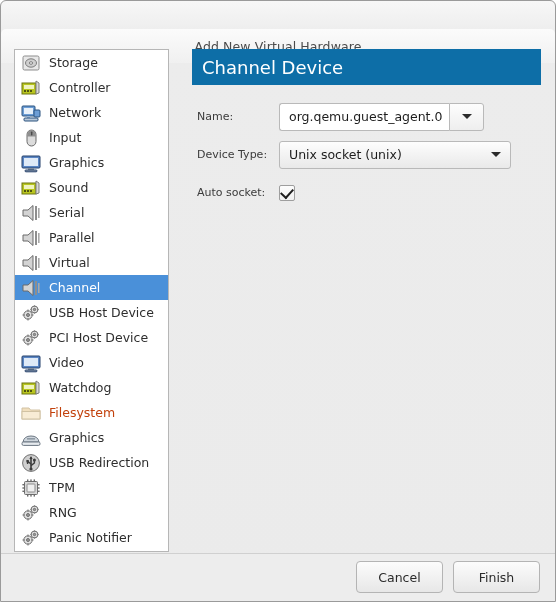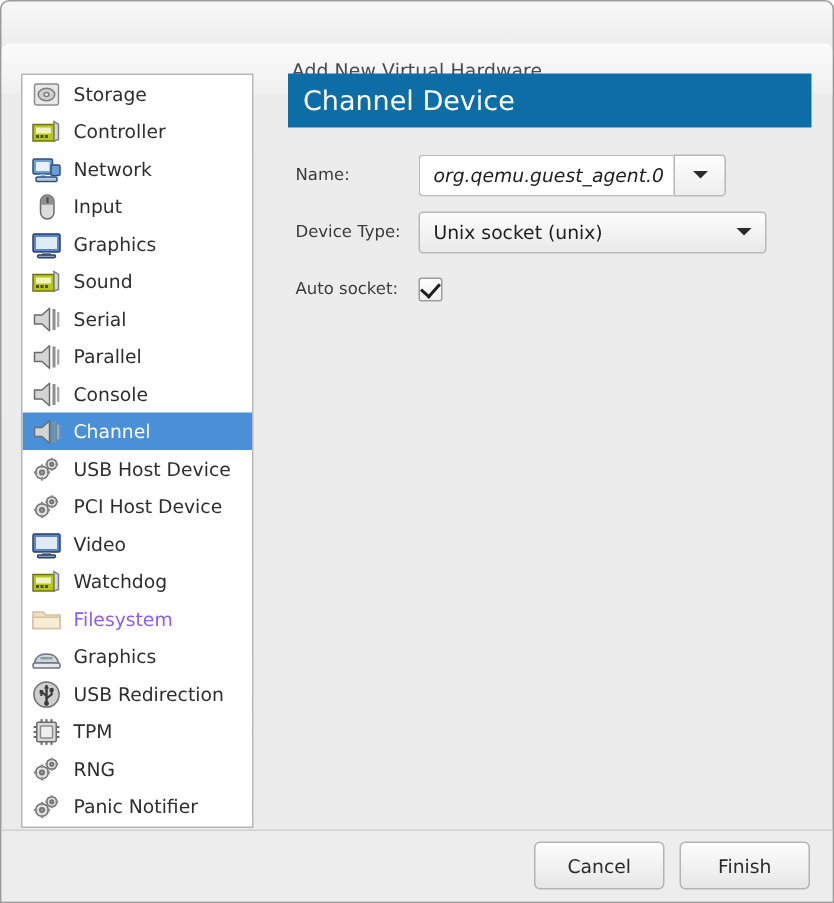--- a/index.html
+++ b/index.html
@@ -63,21 +63,21 @@
     align-items: center;
     height: 25px;
     padding-left: 5px;
     box-sizing: border-box;
     cursor: default;
   }
   .hw-item.selected {
     background: #4a90d9;
   }
   .hw-item.selected .hw-label { color: #ffffff; }
-  .hw-item.disabled .hw-label { color: #8b5cf6; }
+  .hw-item.disabled .hw-label { color: #c2410c; }
   .hw-icon {
     width: 22px;
     height: 22px;
     flex: 0 0 22px;
     margin-right: 7px;
     display: flex;
     align-items: center;
     justify-content: center;
   }
   .hw-label {
@@ -139,21 +139,20 @@
     border: 1px solid #b9b9b9;
     border-right: none;
     border-radius: 3px 0 0 3px;
     display: flex;
     align-items: center;
     padding-left: 9px;
     font-size: 12.5px;
     color: #1d1d1d;
     white-space: nowrap;
     overflow: hidden;
-    font-style: italic;
   }
   .combo-btn {
     width: 35px;
     box-sizing: border-box;
     background: linear-gradient(to bottom, #fdfdfd, #eeeeee);
     border: 1px solid #b9b9b9;
     border-radius: 0 3px 3px 0;
     display: flex;
     align-items: center;
     justify-content: center;
@@ -330,21 +329,21 @@
         <span class="hw-label">Parallel</span>
       </div>
       <div class="hw-item">
         <span class="hw-icon">
           <svg width="22" height="22" viewBox="0 0 22 22" style="opacity:1">
             <path d="M3 8 L8 8 L13 3.5 L13 18.5 L8 14 L3 14 Z" fill="#d4d4d4" stroke="#6b6b6b" stroke-linejoin="round"></path>
             <rect x="15" y="4" width="2" height="14" fill="#8e8e8e"></rect>
             <rect x="18" y="6" width="1.6" height="10" fill="#a8a8a8"></rect>
           </svg>
         </span>
-        <span class="hw-label">Console</span>
+        <span class="hw-label">Virtual</span>
       </div>
       <div class="hw-item selected">
         <span class="hw-icon">
           <svg width="22" height="22" viewBox="0 0 22 22" style="opacity:1">
             <path d="M3 8 L8 8 L13 3.5 L13 18.5 L8 14 L3 14 Z" fill="#d4d4d4" stroke="#6b6b6b" stroke-linejoin="round"></path>
             <rect x="15" y="4" width="2" height="14" fill="#8e8e8e"></rect>
             <rect x="18" y="6" width="1.6" height="10" fill="#a8a8a8"></rect>
           </svg>
         </span>
         <span class="hw-label">Channel</span>

